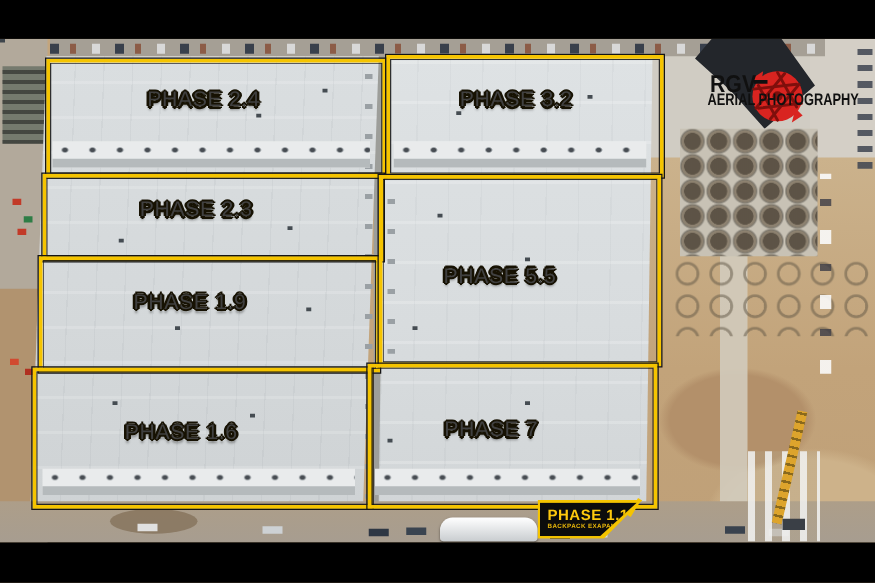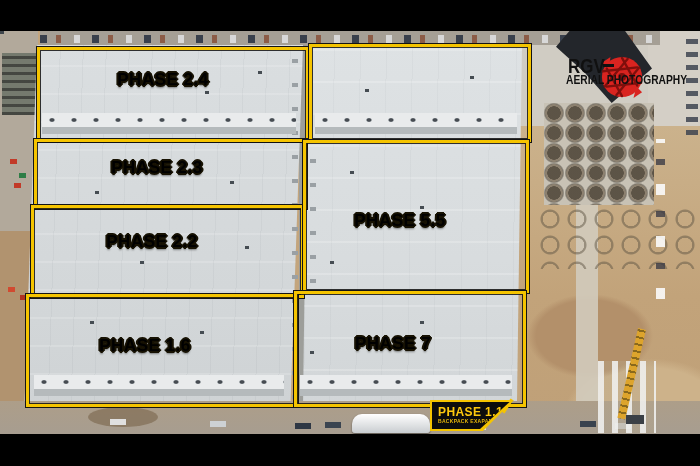--- a/index.html
+++ b/index.html
@@ -86,21 +86,21 @@
   .crane-boom{left:638px;top:298px;width:8px;height:92px;transform:rotate(13deg);transform-origin:top center;
     background:repeating-linear-gradient(0deg,#dda42c 0 5px,#8a691c 5px 7px);}
   .crane-base{left:626px;top:384px;width:18px;height:9px;background:#3a3f46;}
 
   
   .phase-box{position:absolute;border:3px solid #f5c400;outline:1px solid #141414;
     box-shadow:inset 0 0 0 1px rgba(15,15,15,.85);}
 
   
   .phase-label{position:absolute;transform:translate(-50%,-50%);
-    font-weight:bold;font-size:17px;letter-spacing:.5px;color:#000000;white-space:nowrap;
+    font-weight:normal;font-size:17px;letter-spacing:.5px;color:#404040;white-space:nowrap;
     text-shadow:-2px 0 0 #171203,2px 0 0 #171203,0 -2px 0 #171203,0 2px 0 #171203,
       -1px -1px 0 #171203,1px -1px 0 #171203,-1px 1px 0 #171203,1px 1px 0 #171203,
       0 3px 2px rgba(0,0,0,.45);}
 
   
   .p11-outer{left:430px;top:369px;width:84px;height:31px;background:#f5c400;
     clip-path:polygon(0 0,100% 0,63% 100%,0 100%);}
   .p11-inner{position:absolute;left:2px;top:2px;width:80px;height:27px;background:#0c0c0c;
     clip-path:polygon(0 0,97% 0,60% 100%,0 100%);
     display:flex;flex-direction:column;align-items:flex-start;justify-content:center;padding-left:6px;box-sizing:border-box;}
@@ -165,22 +165,23 @@
 
     <div class="phase-box" style="left:37px;top:16px;width:266px;height:89px;"></div>
     <div class="phase-box" style="left:309px;top:13px;width:216px;height:92px;"></div>
     <div class="phase-box" style="left:34px;top:108px;width:267px;height:64px;"></div>
     <div class="phase-box" style="left:31px;top:174px;width:267px;height:87px;"></div>
     <div class="phase-box" style="left:303px;top:109px;width:220px;height:147px;"></div>
     <div class="phase-box" style="left:26px;top:263px;width:266px;height:107px;"></div>
     <div class="phase-box" style="left:294px;top:260px;width:226px;height:110px;"></div>
 
     <div class="phase-label" style="left:163px;top:49px;">PHASE 2.4</div>
+    <div class="phase-label" style="left:413px;top:49px;">PHASE 3.2</div>
     <div class="phase-label" style="left:157px;top:137px;text-align:right;">PHASE 2.3</div>
-    <div class="phase-label" style="left:152px;top:211px;">PHASE 2.2</div>
+    <div class="phase-label" style="left:152px;top:211px;">PHASE 1.9</div>
     <div class="phase-label" style="left:400px;top:190px;">PHASE 5.5</div>
     <div class="phase-label" style="left:145px;top:315px;">PHASE 1.6</div>
     <div class="phase-label" style="left:393px;top:313px;">PHASE 7</div>
 
     <div class="abs p11-connector"></div>
     <div class="abs p11-outer">
       <div class="p11-inner">
         <span class="p11-title">PHASE 1.1</span>
         <span class="p11-sub">BACKPACK EXAPANTION</span>
       </div>

